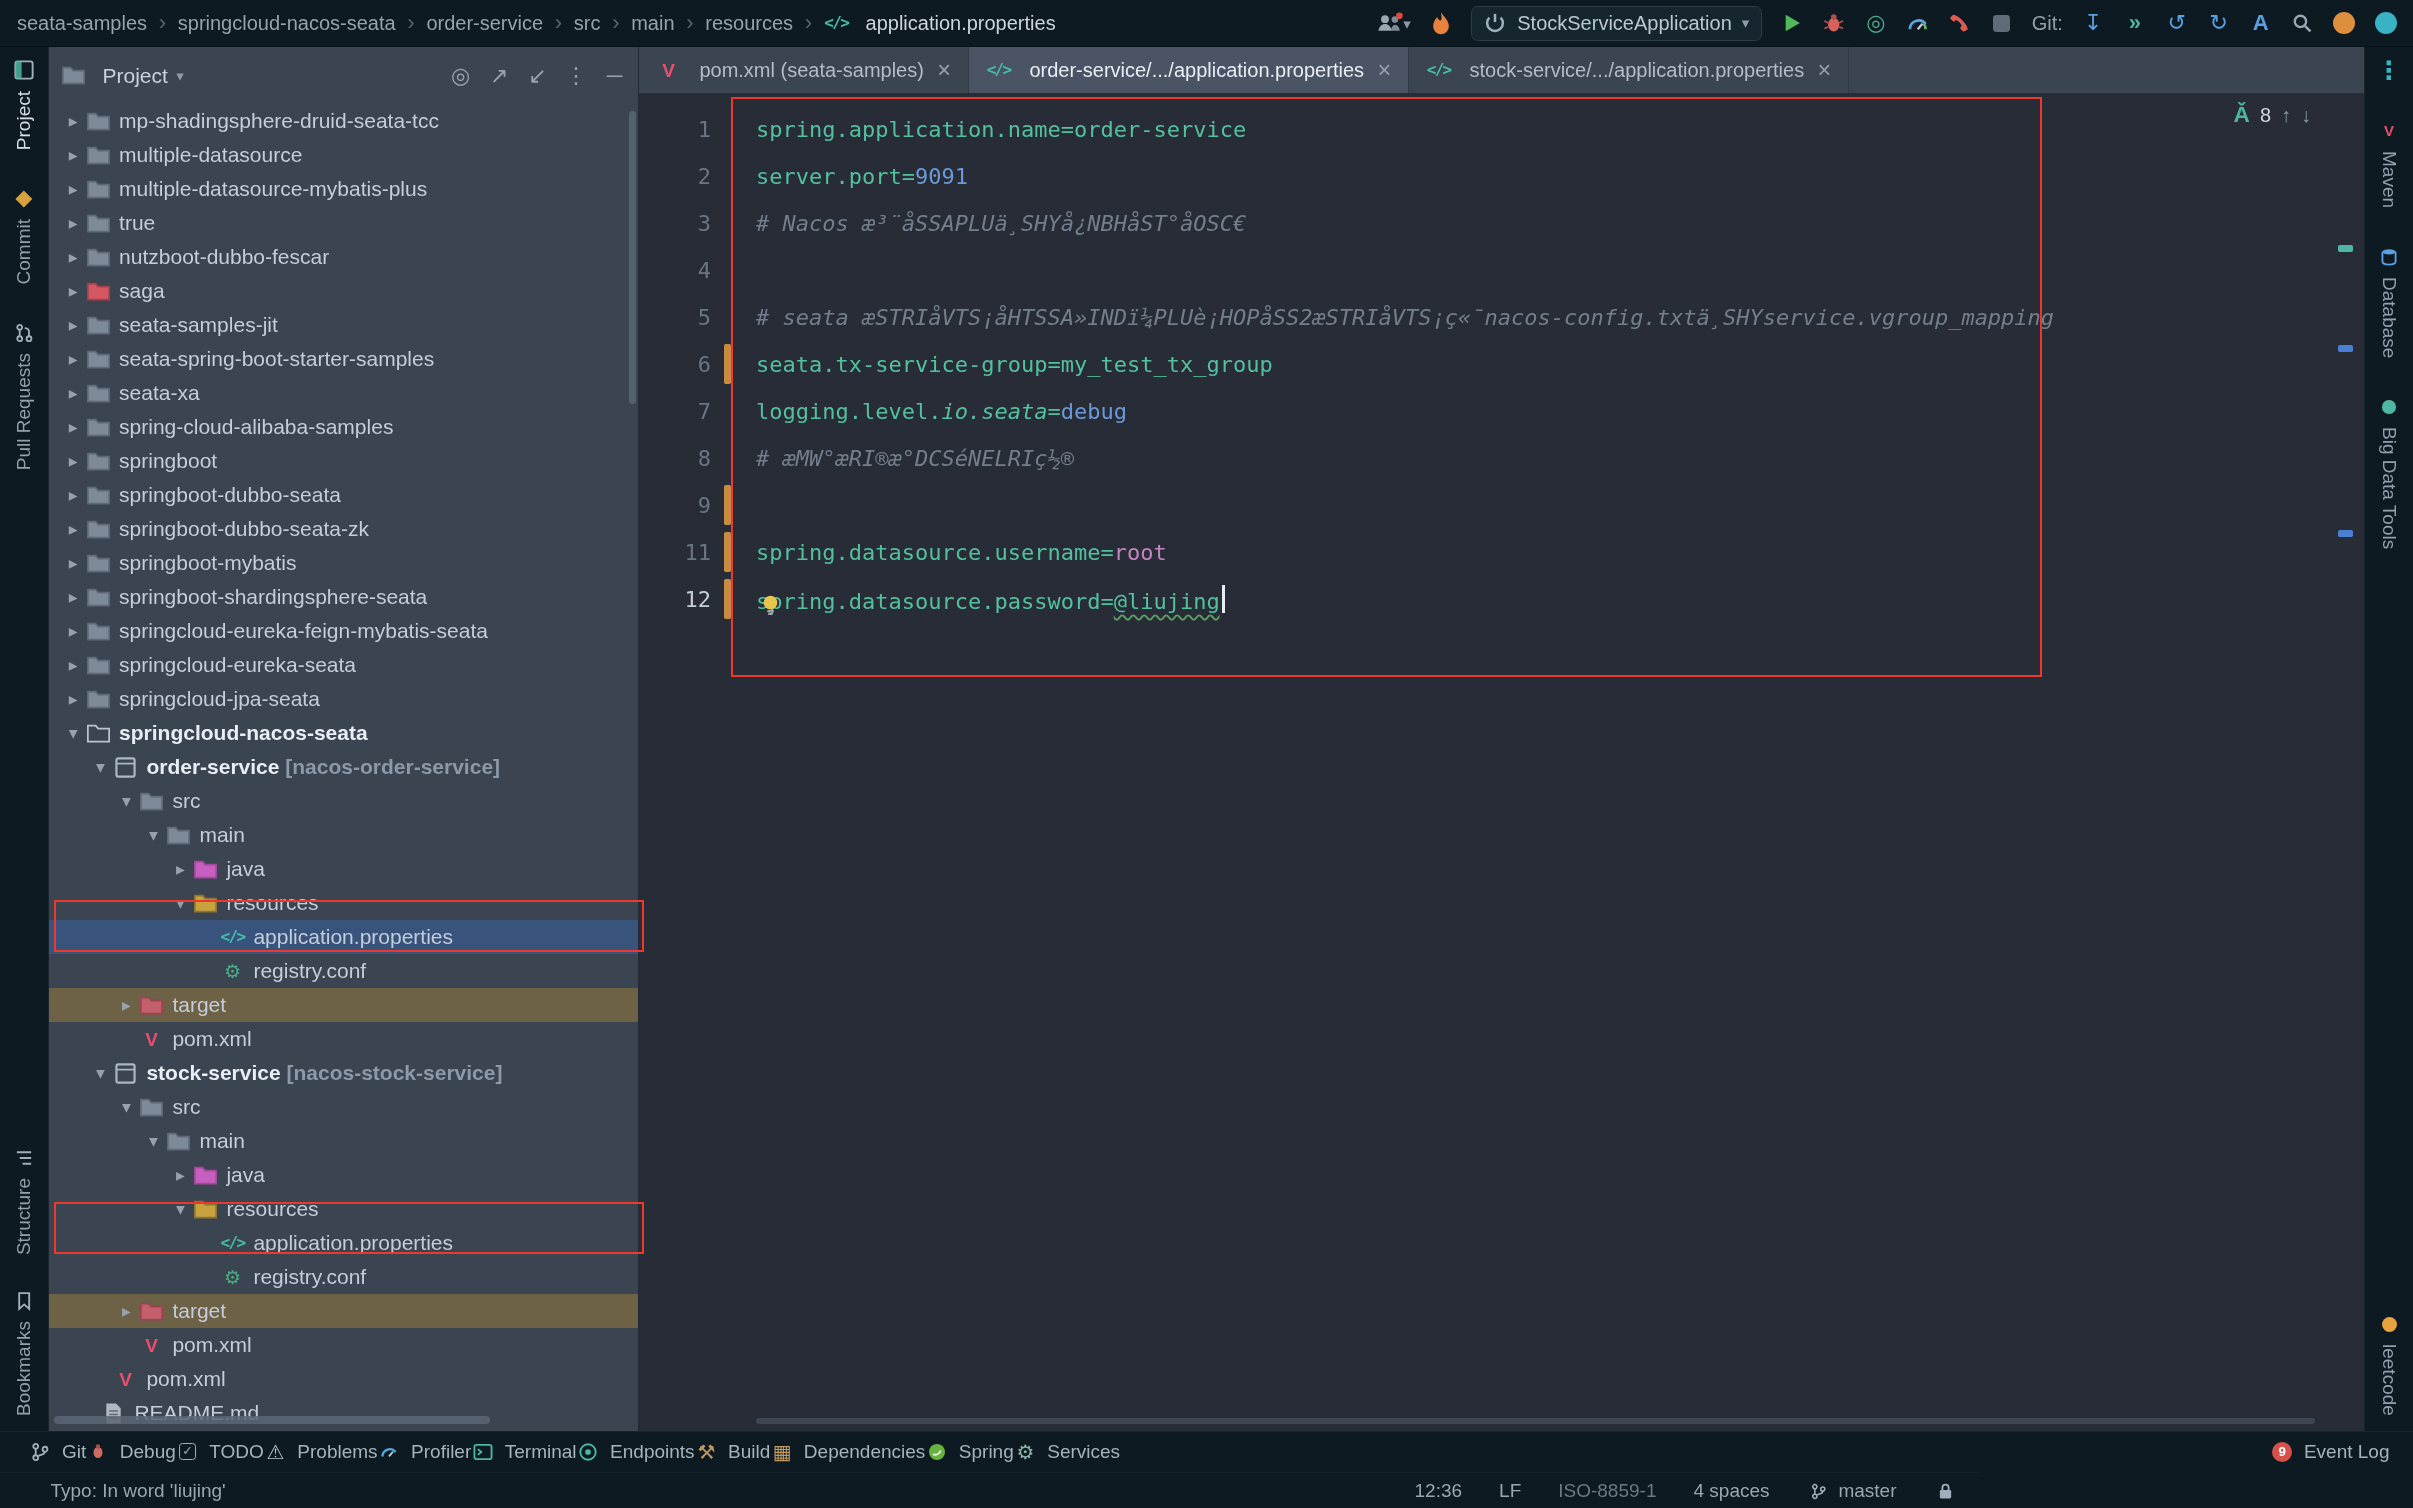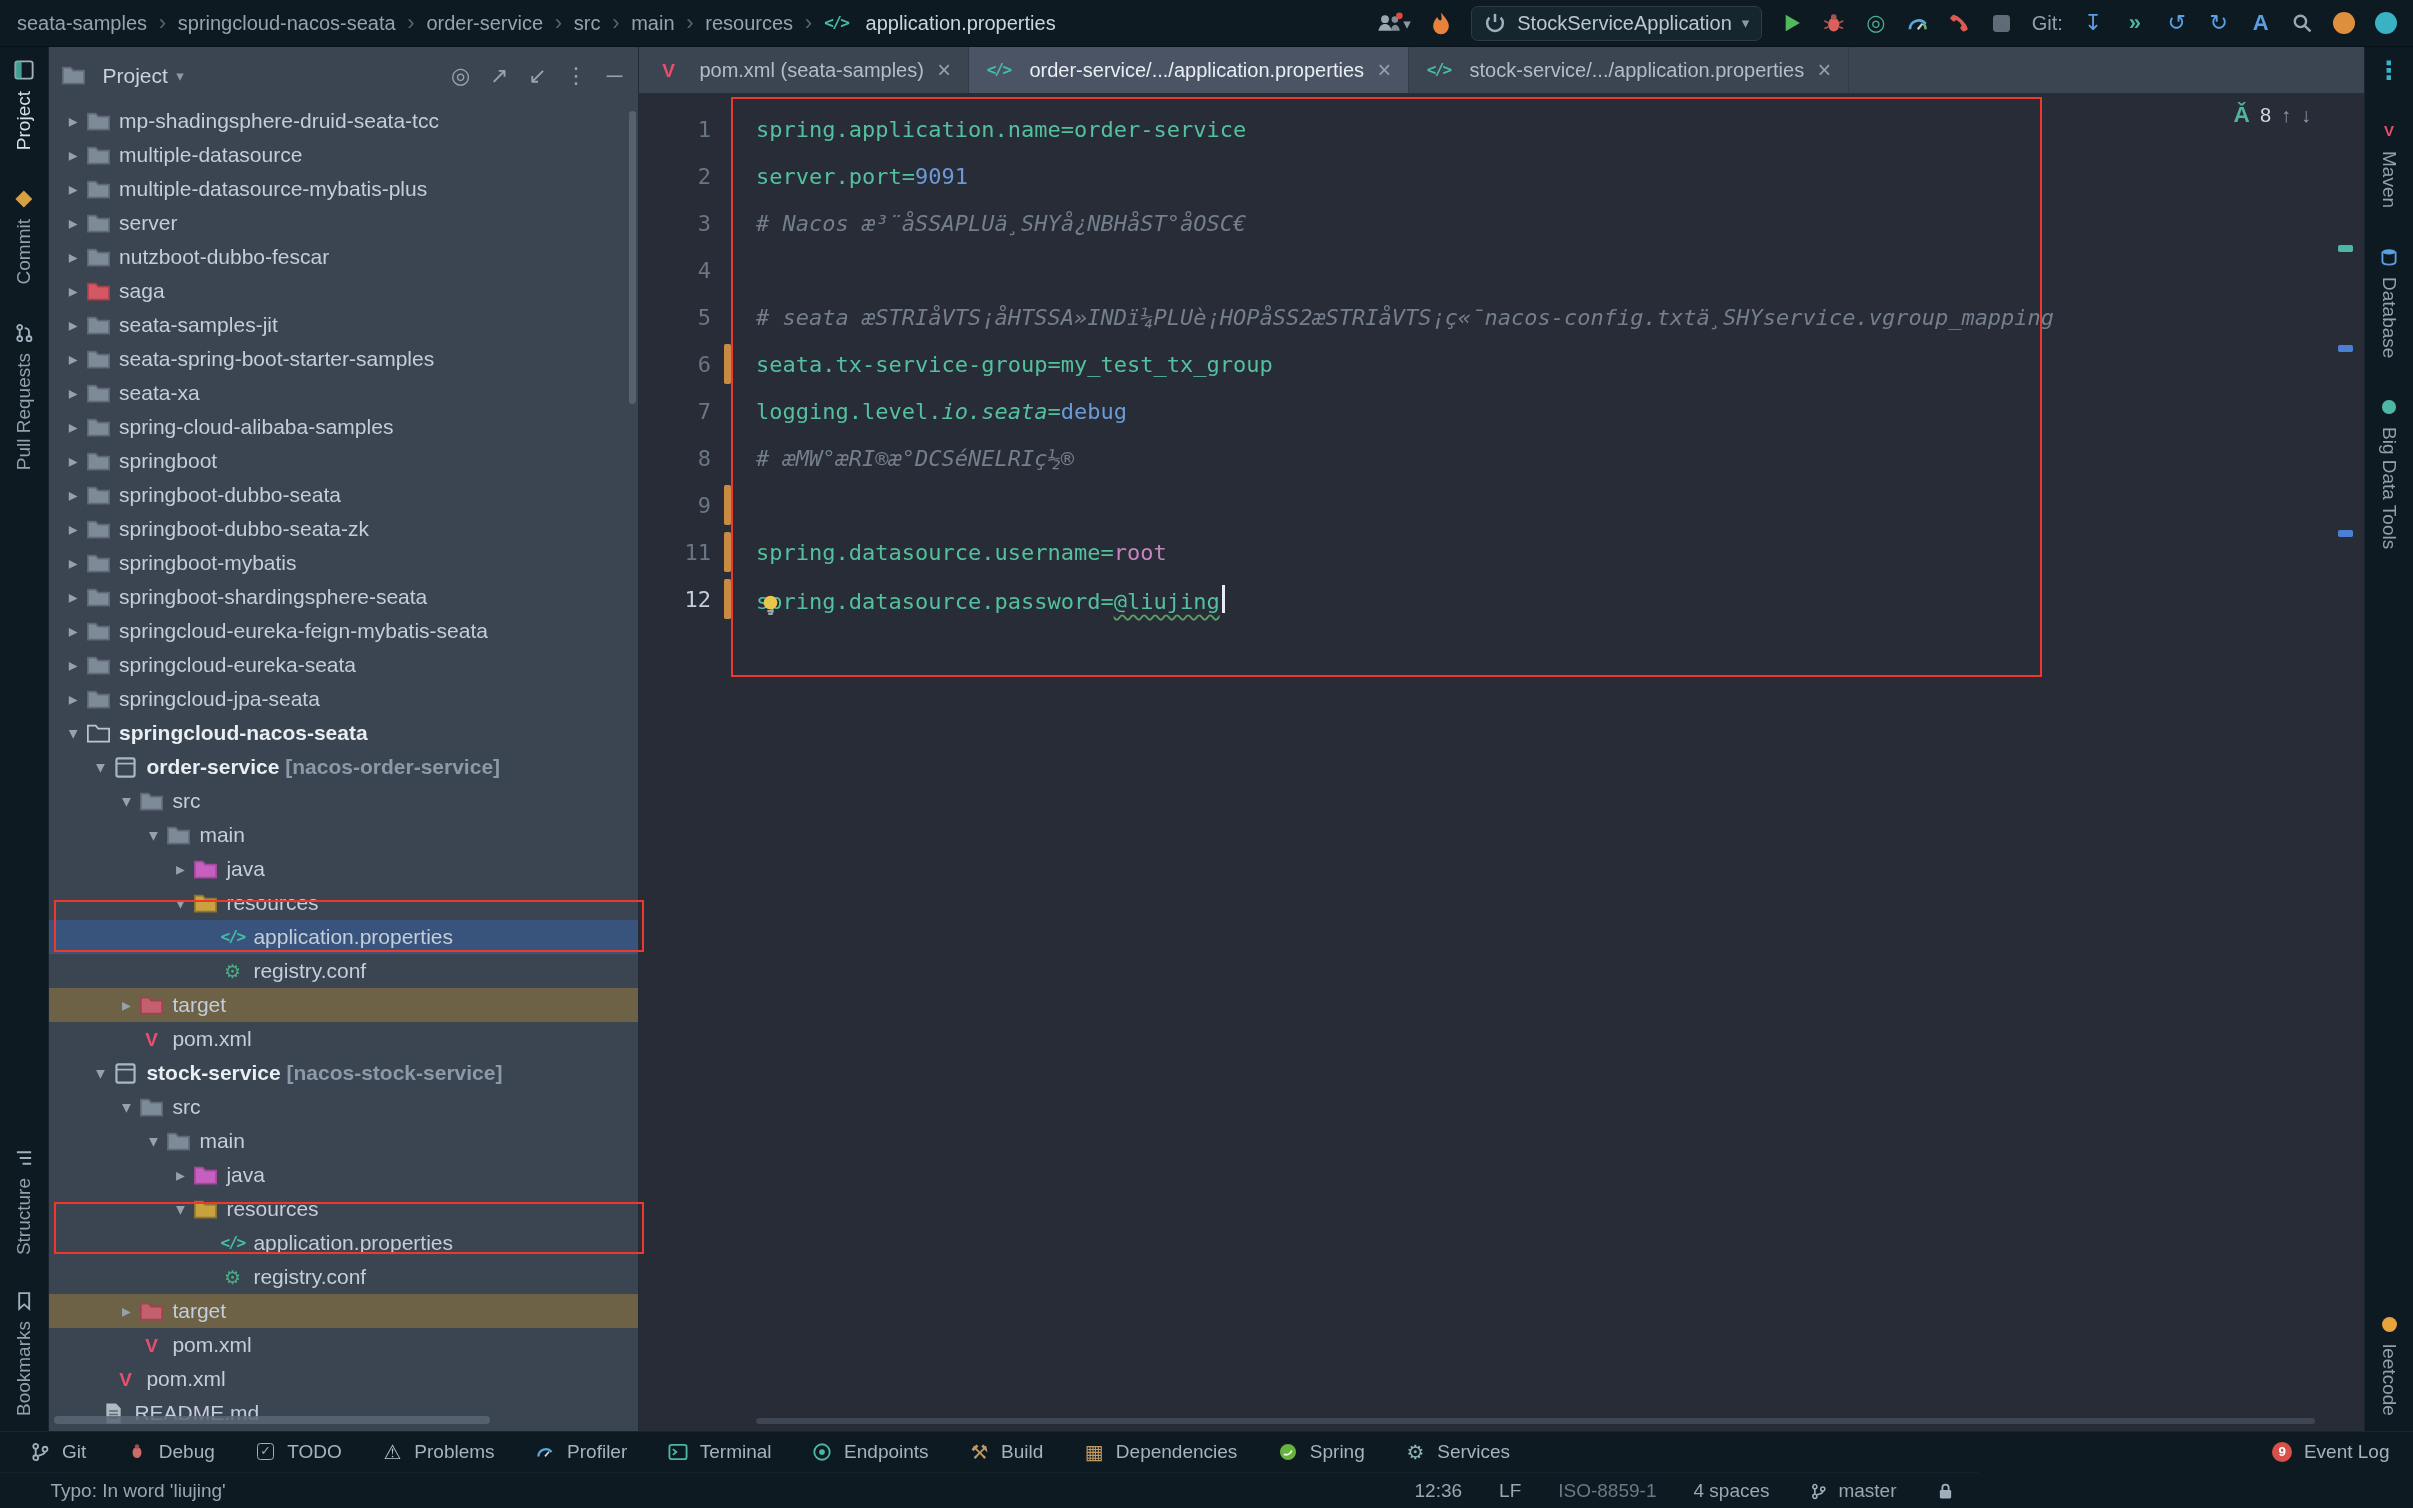--- a/index.html
+++ b/index.html
@@ -83,21 +83,21 @@
   #inspection{position:absolute;top:8.4px;right:54px;display:flex;align-items:center;gap:10px;font-size:20px;color:#8b98a4}
   .insp-a{color:#4db6a0;font-size:22.6px;font-weight:bold}
   .insp-n{color:#cfd8e0}
   #bulb{position:absolute;left:119px;top:499px}
   .stripe-mark{position:absolute;right:11.7px;width:15px;height:6.7px;border-radius:1.7px}
   #editor-hscroll{position:absolute;left:117px;bottom:6.7px;width:1559px;height:6.7px;background:#3e4653;border-radius:3.4px}
 
   
   #bottom-bar{position:absolute;left:0;top:1431px;width:2413px;height:40px;background:var(--c-top);
               display:flex;align-items:center;border-top:0.8px solid #1a242e;z-index:5}
-  #bottom-left{display:flex;gap:39px;margin-left:28.5px}
+  #bottom-left{display:flex;margin-left:28.5px}
   .bb-item{display:flex;gap:10px;align-items:center;font-size:19px;color:#a6b3bd;white-space:nowrap}
   #bottom-right{margin-left:auto;margin-right:23.5px}
   .evlog{width:20px;height:20px;border-radius:50%;background:#d8504a;color:#fff;font-size:13.4px;font-weight:bold;
          display:inline-flex;align-items:center;justify-content:center}
   #status-bar{position:absolute;left:0;top:1472px;width:1979px;height:37px;background:var(--c-top);
               display:flex;align-items:center;font-size:19px;color:#9aa6b0;border-top:0.8px solid #16212b;z-index:5}
   #status-left{display:flex;align-items:center;gap:10px;margin-left:17px}
   #status-right{margin-left:auto;display:flex;gap:37px;margin-right:22px}
   .dim{color:#6c7883}
   .sr-item{display:flex;align-items:center;gap:8.4px}
@@ -325,21 +325,21 @@
           </span>
           <span class="tlabel ">multiple-datasource-mybatis-plus</span>
         </div>
         <div class="trow  " style="padding-left:11.7px">
           <span class="chev">▸</span>
           <span class="gic">
             <svg class="tic" width="23.5" height="23.5" viewBox="0 0 16 16">
               <path d="M1.2 3h5l1.6 1.9h7V13.2H1.2z" fill="#7d8a98" stroke="#5f6a76" stroke-width="1.1"></path>
             </svg>
           </span>
-          <span class="tlabel ">server</span>
+          <span class="tlabel ">true</span>
         </div>
         <div class="trow  " style="padding-left:11.7px">
           <span class="chev">▸</span>
           <span class="gic">
             <svg class="tic" width="23.5" height="23.5" viewBox="0 0 16 16">
               <path d="M1.2 3h5l1.6 1.9h7V13.2H1.2z" fill="#7d8a98" stroke="#5f6a76" stroke-width="1.1"></path>
             </svg>
           </span>
           <span class="tlabel ">nutzboot-dubbo-fescar</span>
         </div>

